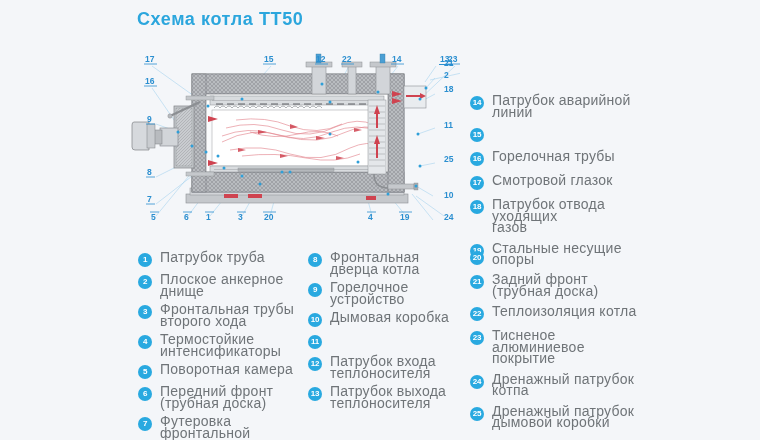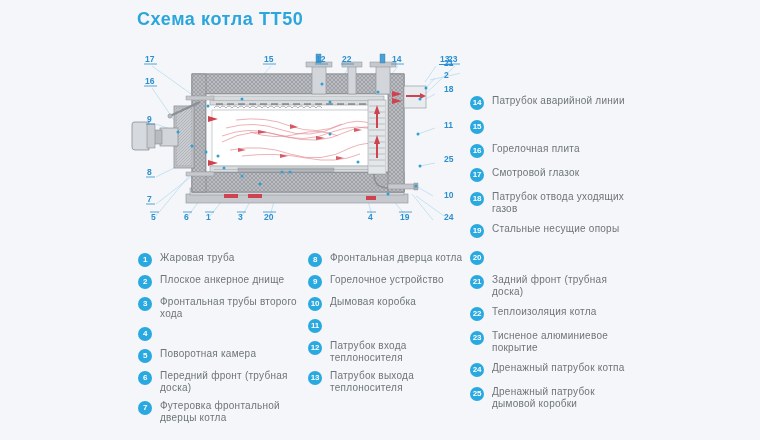--- a/index.html
+++ b/index.html
@@ -52,21 +52,21 @@
     color: #ffffff;
     font-size: 8px;
     font-weight: bold;
     line-height: 14px;
     text-align: center;
     margin-right: 8px;
     margin-top: 1px;
     letter-spacing: -0.3px;
   }
   .legend-label {
-    font-size: 10px;
+    font-size: 14px;
     color: #6f7478;
     line-height: 11.5px;
     letter-spacing: 0.25px;
     white-space: pre-line;
   }
 
   
   #col-a { left: 138px; top: 252px; width: 165px; }
   #col-b { left: 308px; top: 252px; width: 160px; }
   #col-c { left: 470px; top: 95px;  width: 170px; }
@@ -331,32 +331,33 @@
     <div style="position:absolute;left:6px;top:40px;">18</div>
     <div style="position:absolute;left:6px;top:76px;">11</div>
     <div style="position:absolute;left:6px;top:110px;">25</div>
     <div style="position:absolute;left:6px;top:146px;">10</div>
     <div style="position:absolute;left:6px;top:168px;">24</div>
   </div>
 
   <div class="legend-col" id="col-a">
     <div class="legend-item">
       <span class="badge">1</span>
-      <span class="legend-label">Жаровая труба</span>
+      <span class="legend-label">Патрубок труба</span>
     </div>
     <div class="legend-item">
       <span class="badge">2</span>
       <span class="legend-label">Плоское анкерное днище</span>
     </div>
     <div class="legend-item">
       <span class="badge">3</span>
       <span class="legend-label">Фронтальная трубы второго хода</span>
     </div>
     <div class="legend-item">
       <span class="badge">4</span>
+      <span class="legend-label">Термостойкие интенсификаторы</span>
     </div>
     <div class="legend-item">
       <span class="badge">5</span>
       <span class="legend-label">Поворотная камера</span>
     </div>
     <div class="legend-item">
       <span class="badge">6</span>
       <span class="legend-label">Передний фронт (трубная доска)</span>
     </div>
     <div class="legend-item">
@@ -397,21 +398,21 @@
   <div class="legend-col" id="col-c">
     <div class="legend-item">
       <span class="badge">14</span>
       <span class="legend-label">Патрубок аварийной линии</span>
     </div>
     <div class="legend-item">
       <span class="badge">15</span>
     </div>
     <div class="legend-item">
       <span class="badge">16</span>
-      <span class="legend-label">Горелочная плита</span>
+      <span class="legend-label">Горелочная трубы</span>
     </div>
     <div class="legend-item">
       <span class="badge">17</span>
       <span class="legend-label">Смотровой глазок</span>
     </div>
     <div class="legend-item">
       <span class="badge">18</span>
       <span class="legend-label">Патрубок отвода уходящих
 газов</span>
     </div>

